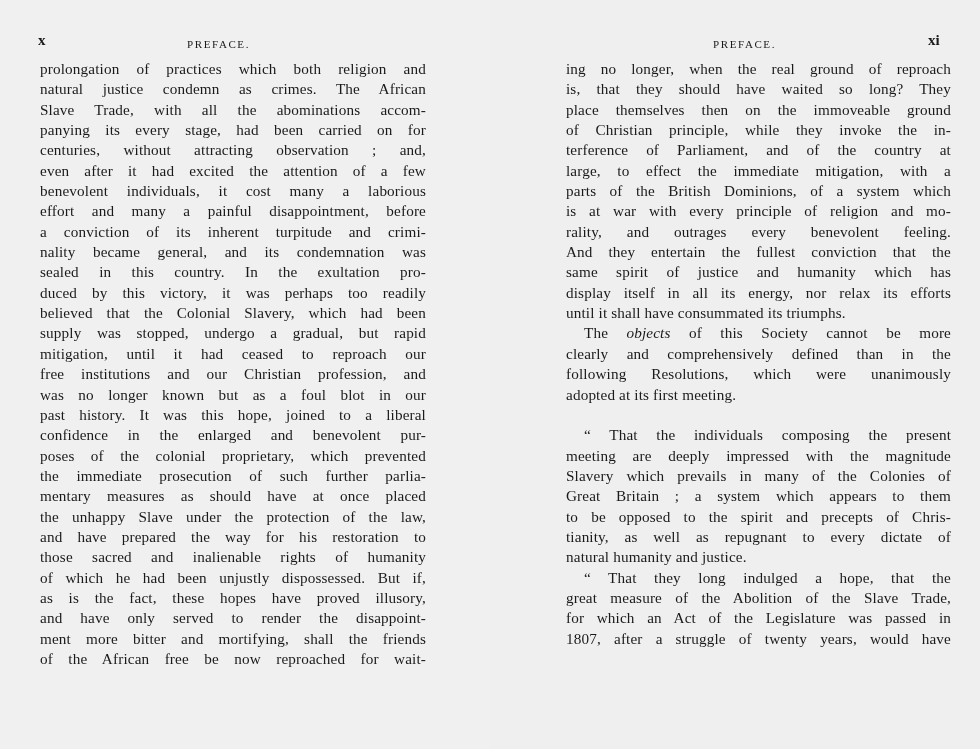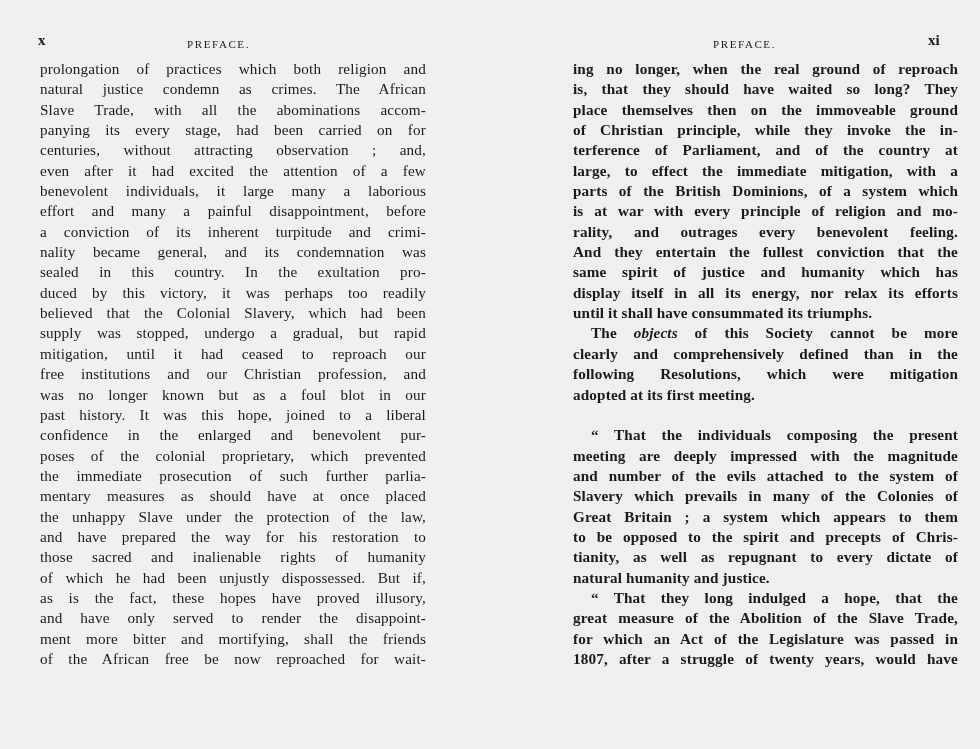--- a/index.html
+++ b/index.html
@@ -18,21 +18,21 @@
     position: absolute; top: 38px; height: 16px;
     font-size: 11px; letter-spacing: 1.6px;
   }
   .folio { position: absolute; top: 32px; font-size: 15px; font-weight: bold; }
   .page-left .folio { left: 38px; }
   .page-left .running-head { left: 187px; }
   .page-right .running-head { left: 223px; }
   .page-right .folio { left: 438px; }
   .text-block { position: absolute; top: 59px; width: 386px; }
   .page-left .text-block { left: 40px; }
-  .page-right .text-block { left: 83px; width: 385px; font-weight: bold; }
+  .page-right .text-block { left: 76px; width: 385px; }
   .line {
     display: block; height: 20.35px; line-height: 20.35px;
     font-size: 15.2px; white-space: nowrap;
     text-align: justify; text-align-last: justify;
     letter-spacing: 0.15px;
   }
   .line.last { text-align-last: left; }
   .line.indent { padding-left: 18px; }
   .gap { display: block; height: 20.35px; }
   em { font-style: italic; }
@@ -45,21 +45,21 @@
   <div class="page page-left">
     <span class="folio">x</span>
     <span class="running-head">PREFACE.</span>
     <div class="text-block">
       <span class="line">prolongation of practices which both religion and</span>
       <span class="line">natural justice condemn as crimes.  The African</span>
       <span class="line">Slave Trade, with all the abominations accom-</span>
       <span class="line">panying its every stage, had been carried on for</span>
       <span class="line">centuries, without attracting observation ; and,</span>
       <span class="line">even after it had excited the attention of a few</span>
-      <span class="line">benevolent individuals, it large many a laborious</span>
+      <span class="line">benevolent individuals, it cost many a laborious</span>
       <span class="line">effort and many a painful disappointment, before</span>
       <span class="line">a conviction of its inherent turpitude and crimi-</span>
       <span class="line">nality became general, and its condemnation was</span>
       <span class="line">sealed in this country.  In the exultation pro-</span>
       <span class="line">duced by this victory, it was perhaps too readily</span>
       <span class="line">believed that the Colonial Slavery, which had been</span>
       <span class="line">supply was stopped, undergo a gradual, but rapid</span>
       <span class="line">mitigation, until it had ceased to reproach our</span>
       <span class="line">free institutions and our Christian profession, and</span>
       <span class="line">was no longer known but as a foul blot in our</span>
@@ -92,28 +92,27 @@
       <span class="line">parts of the British Dominions, of a system which</span>
       <span class="line">is at war with every principle of religion and mo-</span>
       <span class="line">rality, and outrages every benevolent feeling.</span>
       <span class="line">And they entertain the fullest conviction that the</span>
       <span class="line">same spirit of justice and humanity which has</span>
       <span class="line">display itself in all its energy, nor relax its efforts</span>
       <span class="line last">until it shall have consummated its triumphs.</span>
 
       <span class="line indent"><span>The </span><em>objects</em><span> of this Society cannot be more</span></span>
       <span class="line">clearly and comprehensively defined than in the</span>
-      <span class="line">following Resolutions, which were mitigation</span>
+      <span class="line">following Resolutions, which were unanimously</span>
       <span class="line last">adopted at its first meeting.</span>
 
       <span class="gap"></span>
 
       <span class="line indent">“ That the individuals composing the present</span>
       <span class="line">meeting are deeply impressed with the magnitude</span>
-      <span class="line">and number of the evils attached to the system of</span>
       <span class="line">Slavery which prevails in many of the Colonies of</span>
       <span class="line">Great Britain ; a system which appears to them</span>
       <span class="line">to be opposed to the spirit and precepts of Chris-</span>
       <span class="line">tianity, as well as repugnant to every dictate of</span>
       <span class="line last">natural humanity and justice.</span>
 
       <span class="line indent">“ That they long indulged a hope, that the</span>
       <span class="line">great measure of the Abolition of the Slave Trade,</span>
       <span class="line">for which an Act of the Legislature was passed in</span>
       <span class="line">1807, after a struggle of twenty years, would have</span>

